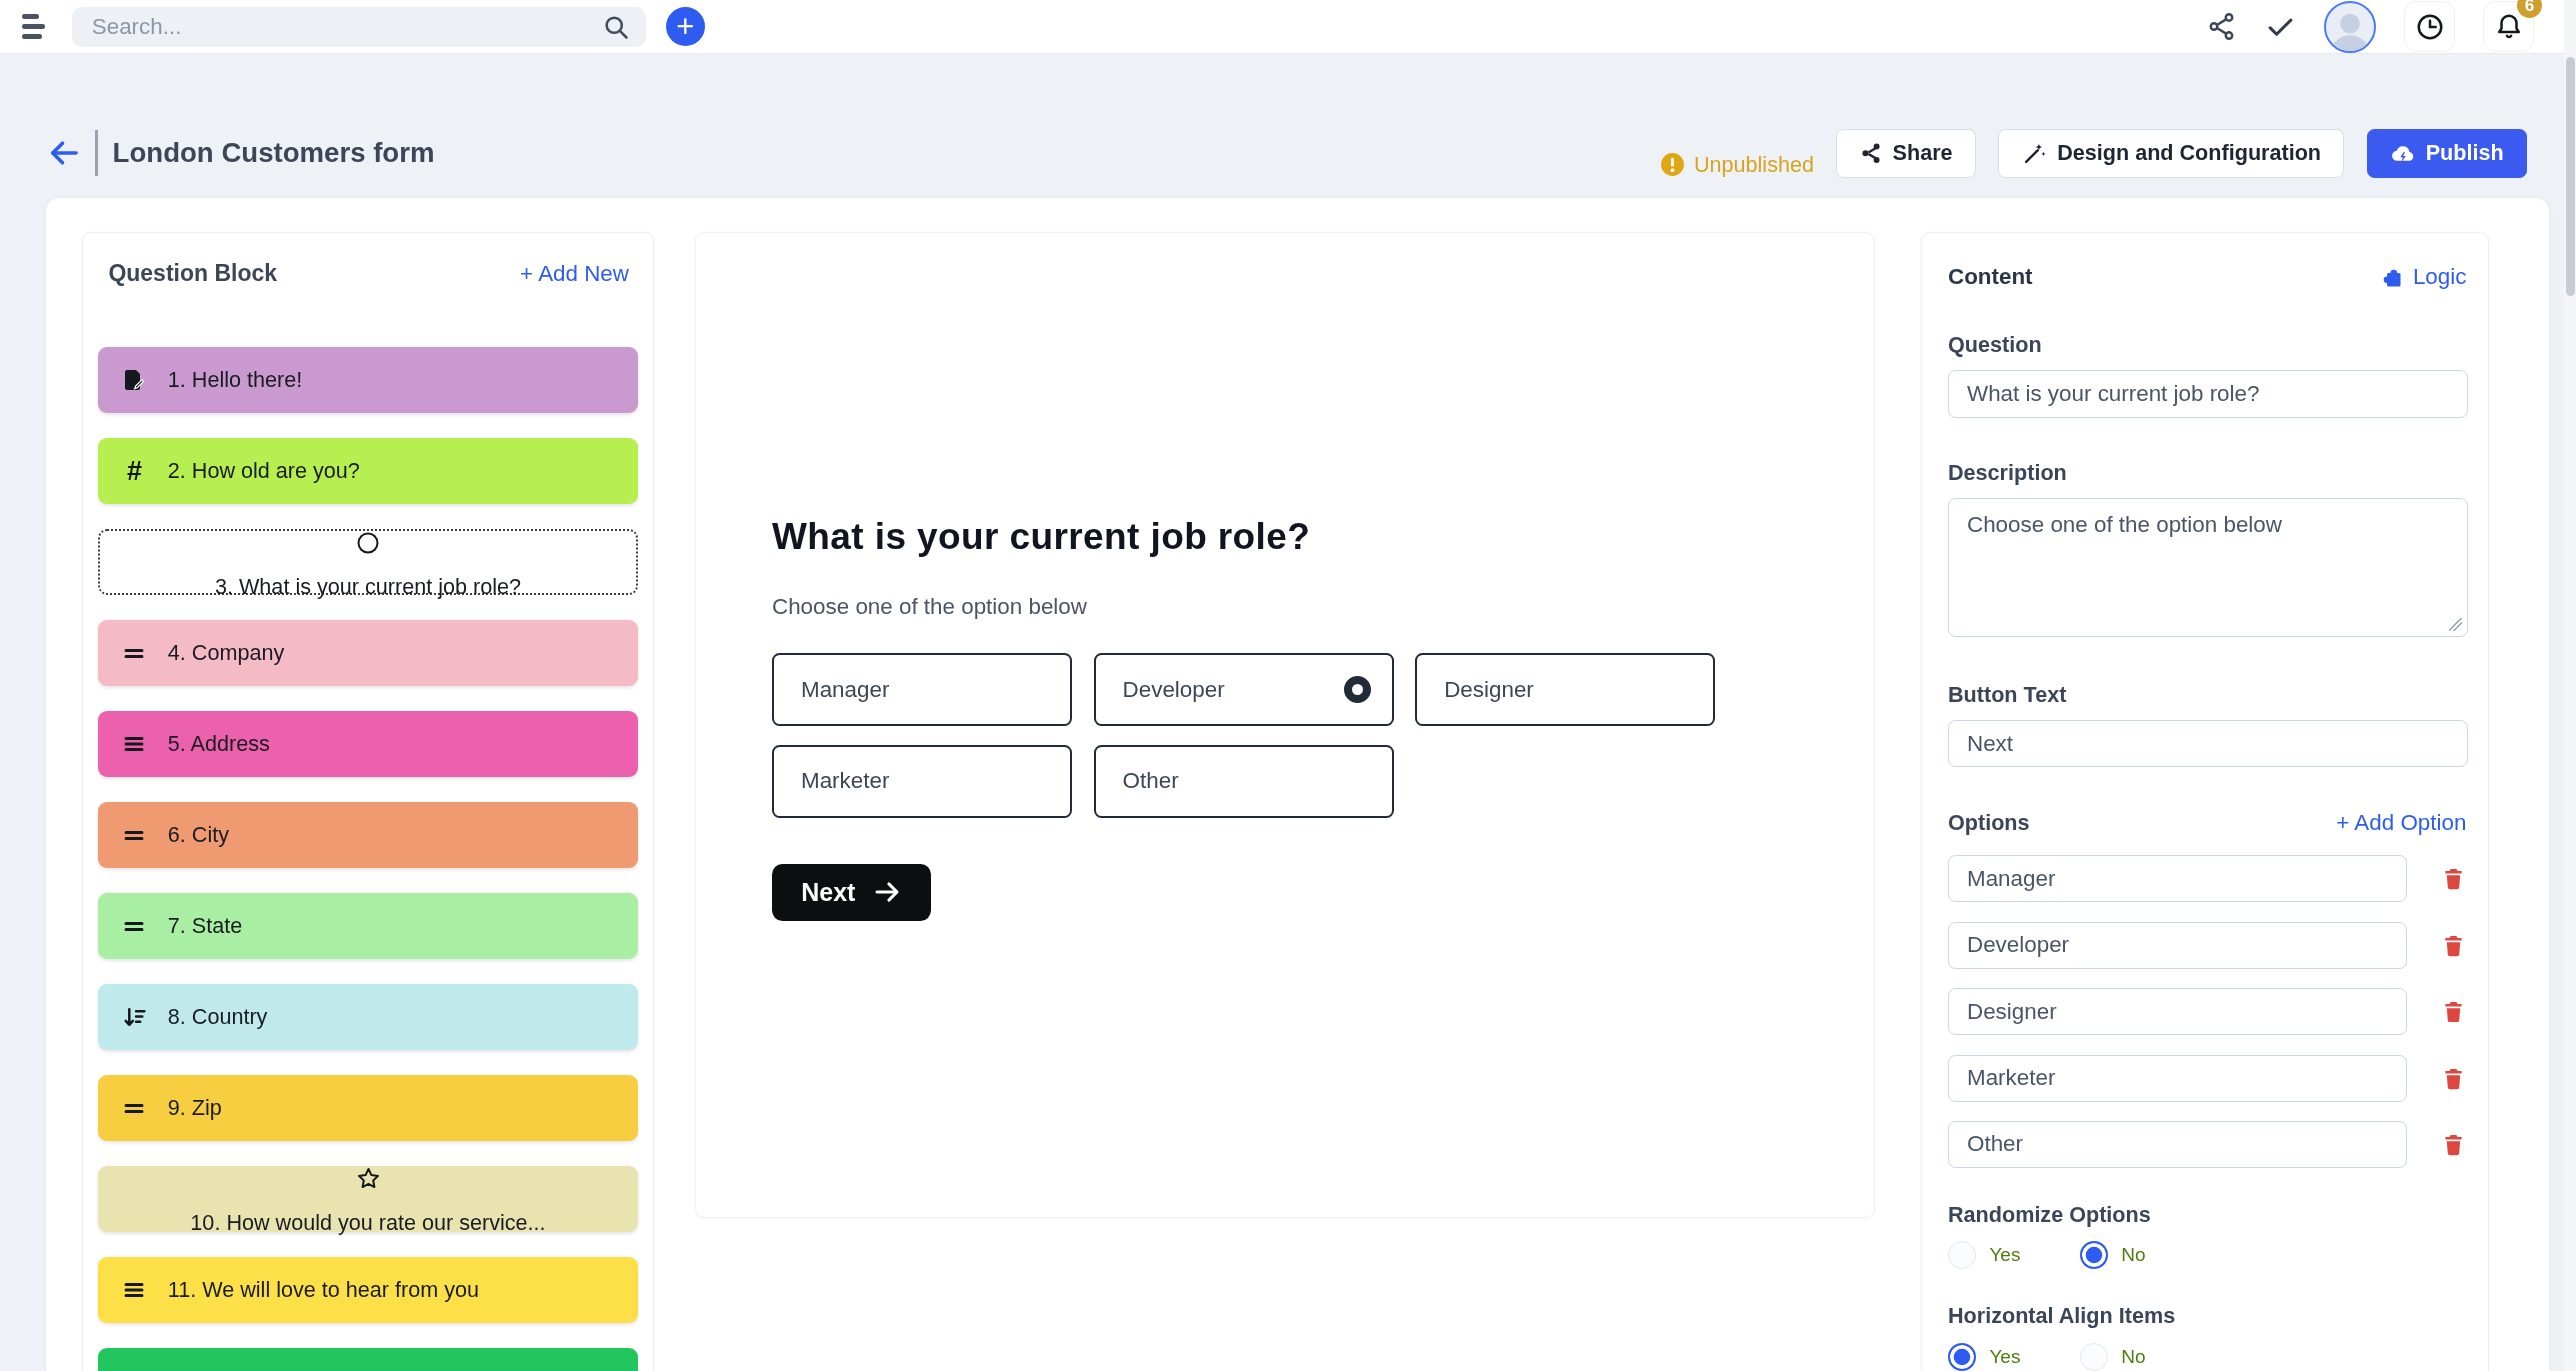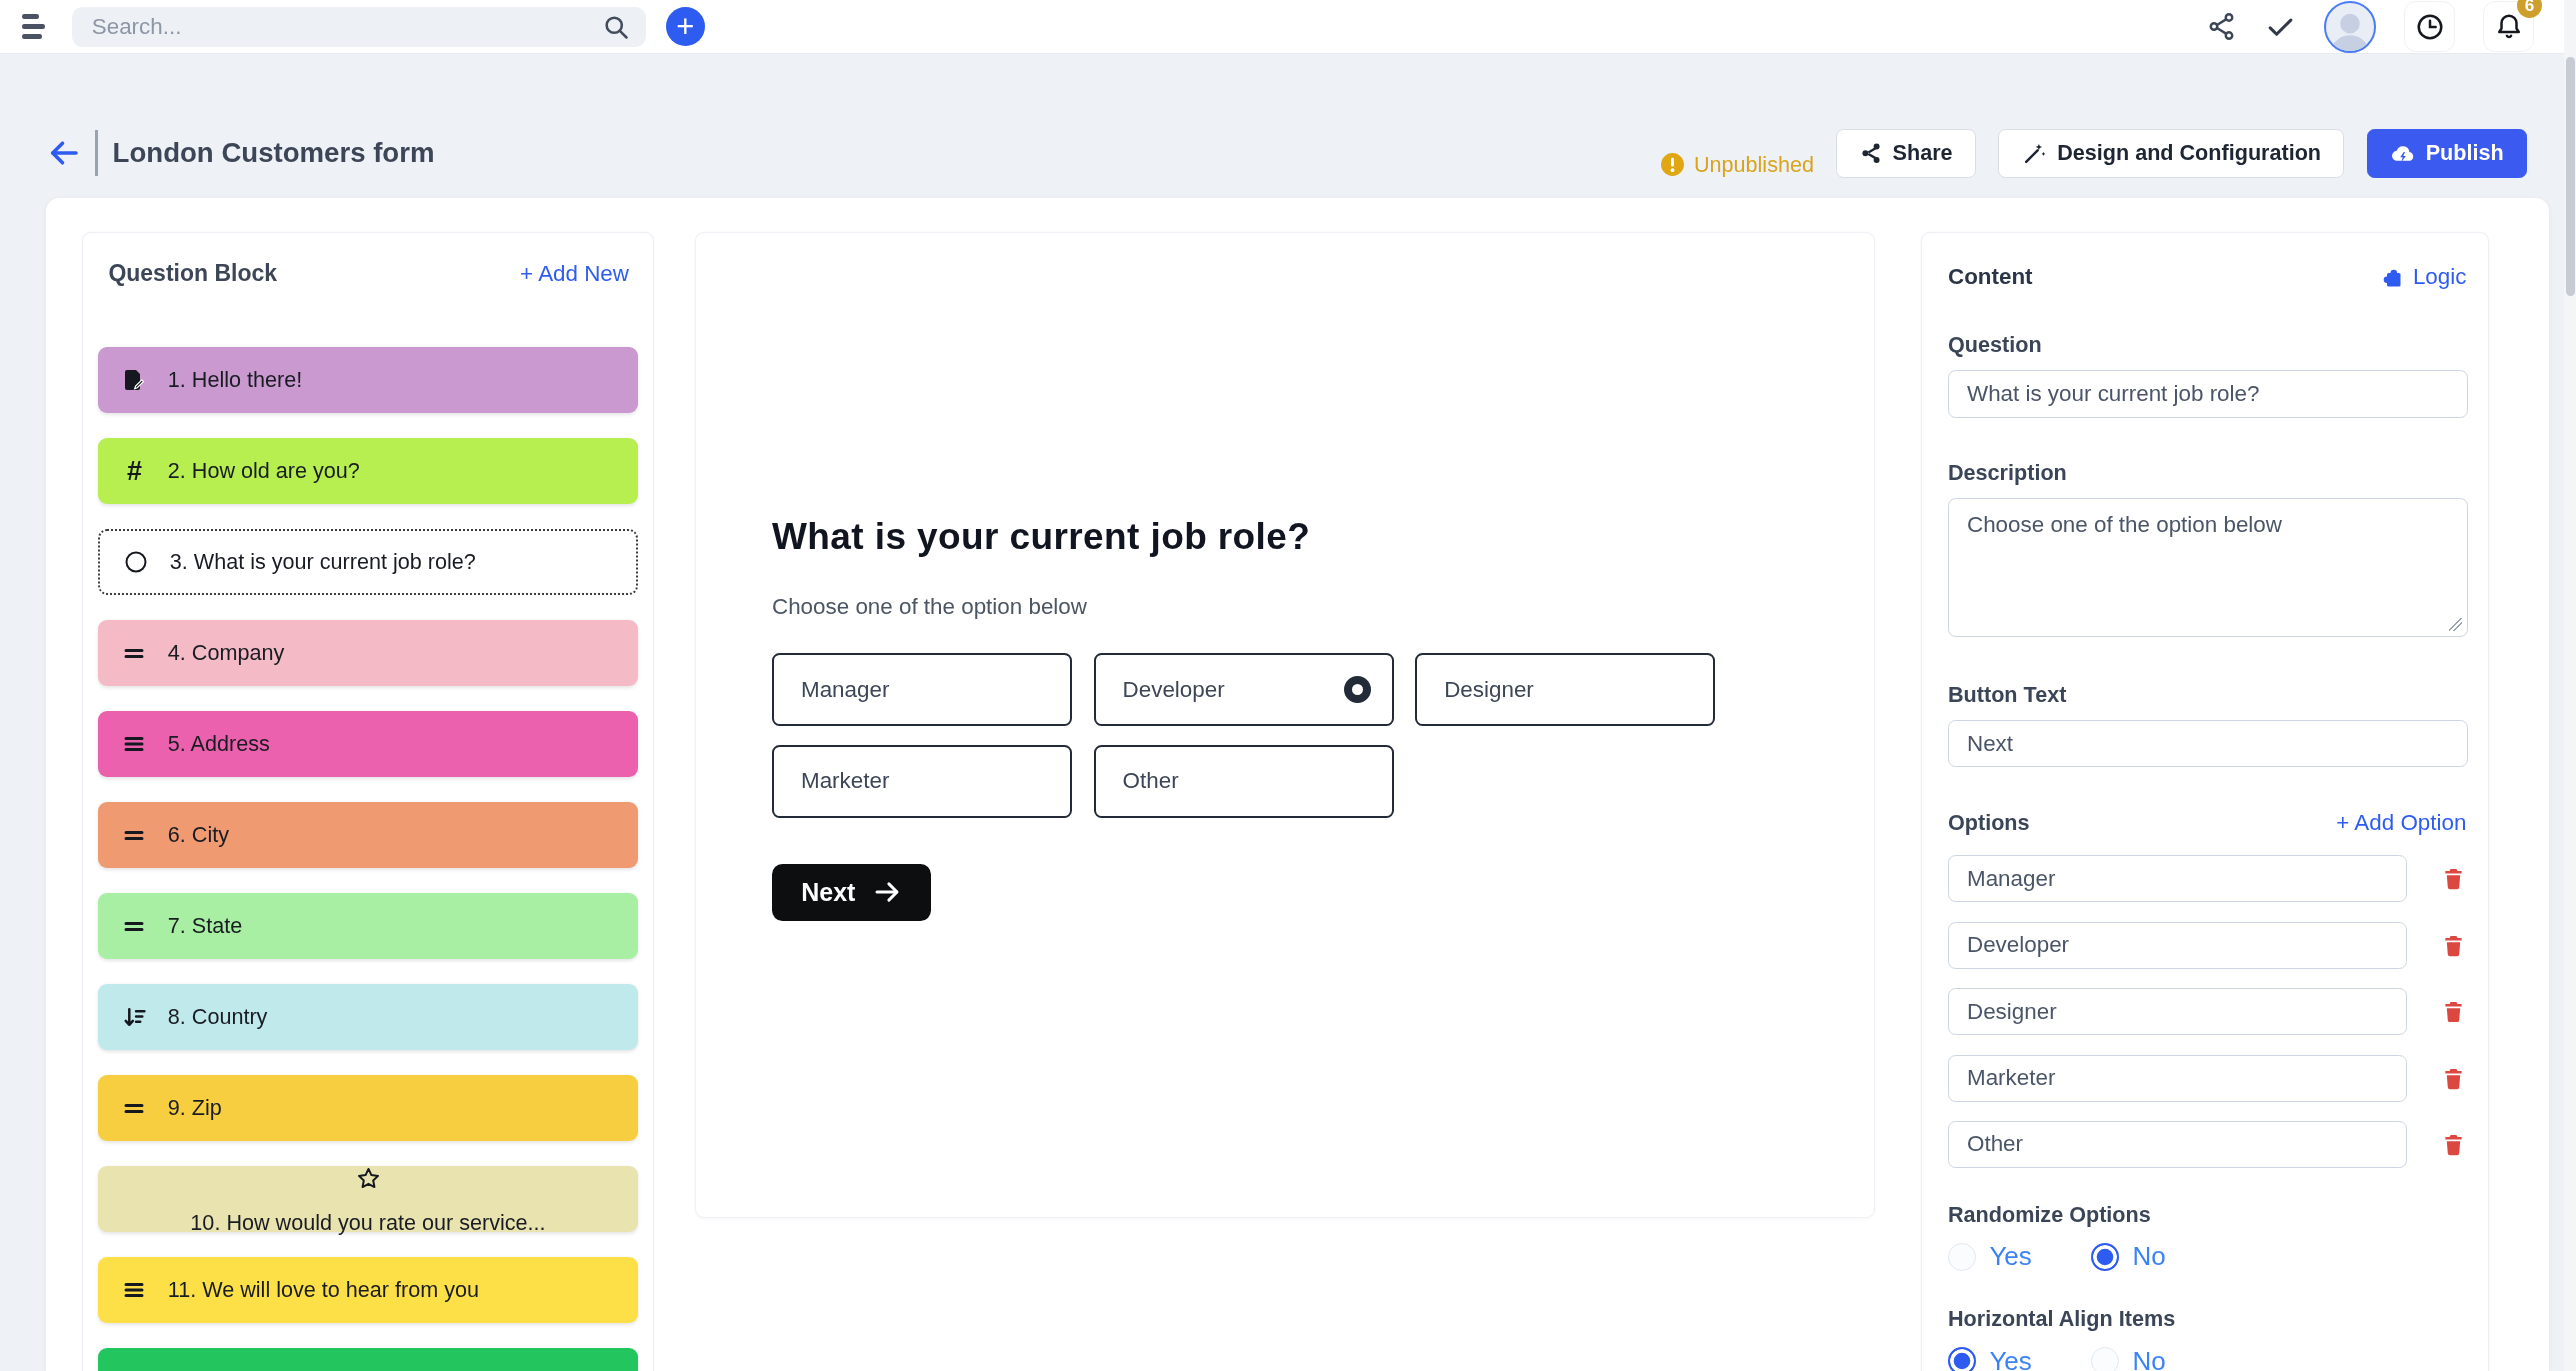--- a/index.html
+++ b/index.html
@@ -80,21 +80,21 @@
   .ta-handle{position:absolute;right:6px;bottom:9px;width:13.4px;height:13.4px;pointer-events:none;
     background:linear-gradient(135deg,transparent 0 45%,#9aa3b2 45% 52%,transparent 52% 63%,#9aa3b2 63% 70%,transparent 70%)}
   .opt-head{display:flex;align-items:center;justify-content:space-between;margin-top:43px}
   .optrow{display:flex;align-items:center;gap:34px;margin-top:19.4px}
   .optrow input{width:465px;height:47px;margin-top:0}
   .trash{cursor:pointer;display:flex}
   .togglelabel{font-size:21.6px;font-weight:700;color:#3a4557;margin-top:34px}
   .radiorow{display:flex;align-items:center;margin-top:13.4px;gap:13.4px}
   .radio{width:28px;height:28px;border-radius:50%;border:1.5px solid #e2e8f0;background:#fbfcfe;flex:none;cursor:pointer}
   .radio.checked{background:#2f5cf0;border:2.2px solid #2f5cf0;box-shadow:inset 0 0 0 3.7px #fff}
-  .rlabel{font-size:26px;color:#3b82f6;margin-right:46px}
+  .rlabel{font-size:19px;color:#4d7c0f;margin-right:46px}
 
   
   .winscroll{position:absolute;right:0;top:0;width:12px;height:1371px;background:#f4f5f7}
   .winscroll .thumb{position:absolute;left:1.5px;top:57px;width:9px;height:239px;border-radius:4.5px;background:#c6cbd4}
 
   svg{display:block}
 </style>
 </head>
 <body>
 
@@ -215,21 +215,21 @@
               </svg>
           </span>
           <span>1. Hello there!</span>
         </div>
 
         <div class="qitem" style="background-color: rgb(182, 239, 79);">
           <span class="qicon hashglyph">#</span>
           <span>2. How old are you?</span>
         </div>
 
-        <div class="qitem selected" style="background-color: rgb(255, 255, 255);">
+        <div class="qitem selected" style="background-color: rgb(255, 255, 255); flex-direction: column;">
           <span class="qicon">
             <svg width="24" height="24" viewBox="0 0 24 24" fill="none" stroke="#15181e" stroke-width="2">
                 <circle cx="12" cy="12" r="9.5"></circle>
               </svg>
           </span>
           <span>3. What is your current job role?</span>
         </div>
 
         <div class="qitem" style="background-color: rgb(244, 186, 198);">
           <span class="qicon">

